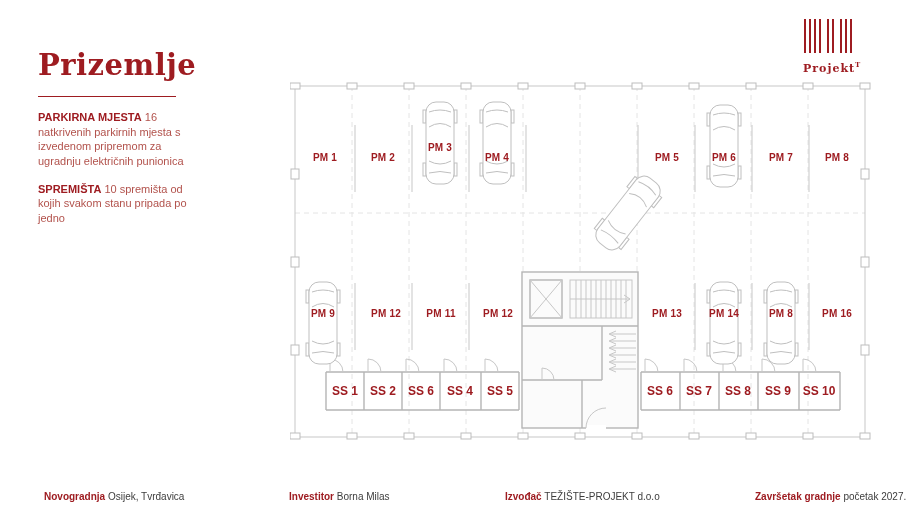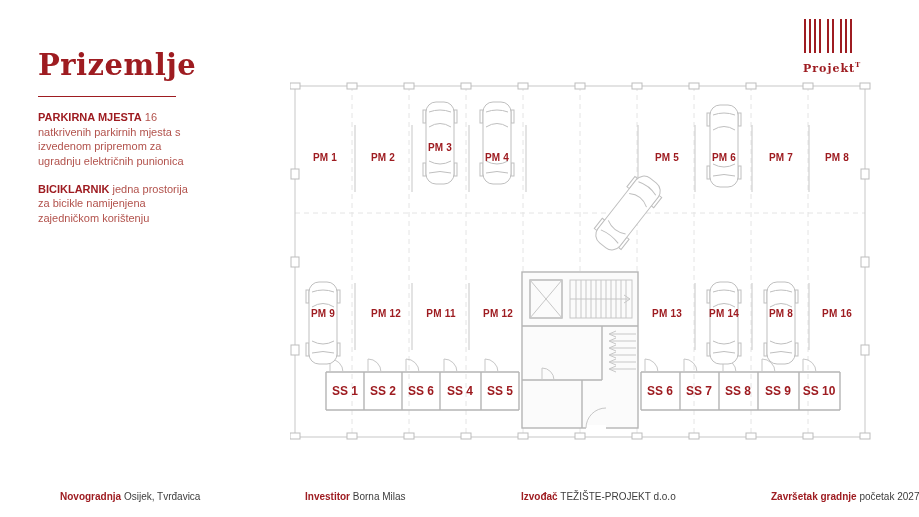--- a/index.html
+++ b/index.html
@@ -37,40 +37,40 @@
   .ln{stroke:#c7c7c7;fill:none;stroke-width:1;}
   .wall{stroke:#b5b5b5;fill:none;stroke-width:1.4;}
   .dash{stroke:#e4e4e4;fill:none;stroke-width:1;stroke-dasharray:5 4;}
   .col{fill:#ffffff;stroke:#bdbdbd;stroke-width:1;}
   .core-bg{fill:#fbfbfb;stroke:#b5b5b5;stroke-width:1.4;}
   .car-body{fill:#ffffff;stroke:#bfbfbf;stroke-width:1;}
   .car-line{fill:none;stroke:#bfbfbf;stroke-width:1;}
   .car-wheel{fill:#ffffff;stroke:#bfbfbf;stroke-width:1;}
 
   
-  .footer{position:absolute;left:0;top:491px;width:814px;height:20px;font-size:10px;margin-left:16px;}
+  .footer{position:absolute;left:0;top:491px;width:814px;height:20px;font-size:10px;}
   .f-item{position:absolute;top:0;white-space:nowrap;color:#3d3d3d;}
   .f-item strong{color:#9e1c21;font-weight:700;}
 </style>
 </head>
 <body>
 
 <div class="slide">
 
   <h1 class="title">Prizemlje</h1>
   <div class="title-rule"></div>
 
   <aside class="sidebar">
     <p class="block">
       <strong>PARKIRNA MJESTA</strong>
       <span>16 natkrivenih parkirnih mjesta s izvedenom pripremom za ugradnju električnih punionica</span>
     </p>
     <p class="block">
-      <strong>BICIKLARNIK</strong>
-      <span>jedna prostorija za bicikle namijenjena zajedničkom korištenju</span>
+      <strong>SPREMIŠTA</strong>
+      <span>10 spremišta od kojih svakom stanu pripada po jedno</span>
     </p>
   </aside>
 
   <div class="logo">
     <svg width="50" height="36" viewBox="0 0 50 36">
       <g fill="#9e1c21">
         <rect x="1" y="1" width="2" height="34"></rect>
         <rect x="6" y="1" width="2" height="34"></rect>
         <rect x="11" y="1" width="2" height="34"></rect>
         <rect x="16" y="1" width="2" height="34"></rect>

